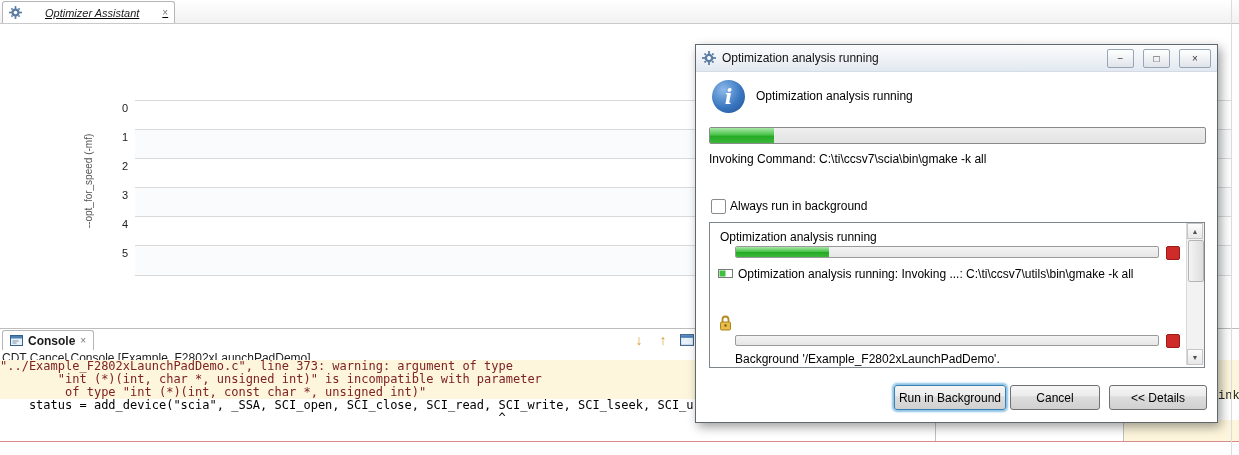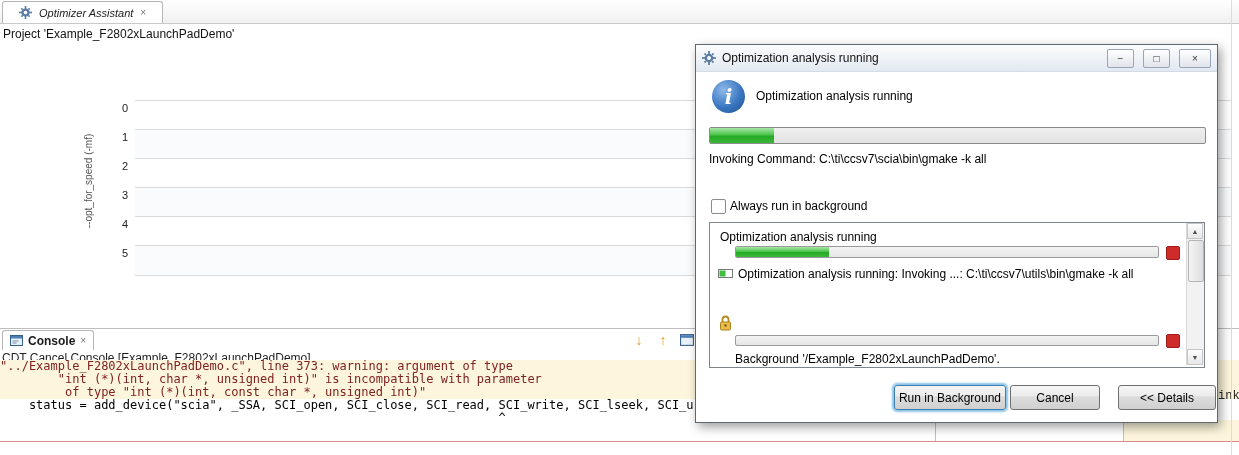--- a/index.html
+++ b/index.html
@@ -3,23 +3,23 @@
 <meta charset="utf-8">
 <style>
   html,body{margin:0;padding:0;background:#fff;}
   #app{position:relative;width:1239px;height:455px;overflow:hidden;
        font-family:"Liberation Sans",sans-serif;background:#fff;color:#000;}
   .abs{position:absolute;}
 
   
   .tabbar{position:absolute;left:0;top:0;right:0;height:23px;
           background:linear-gradient(#ffffff,#f1f1f1);border-bottom:1px solid #c9c9c9;}
-  .tab{position:absolute;left:2px;top:1px;height:21px;display:flex;align-items:center;gap:7px;
-       padding:0 16px;background:#fff;border:1px solid #b6b6b6;border-bottom:none;
-       border-radius:3px 3px 0 0;}
+  .tab{position:absolute;left:2px;top:1px;height:21px;display:flex;align-items:center;gap:23px;
+       padding:0 6px;background:#fff;border:1px solid #b6b6b6;border-bottom:none;
+       border-radius:3px 3px 0 0;text-decoration:underline;}
   .tab-label{font-size:11px;font-style:italic;color:#1a1a1a;}
   .tab-close{font-size:10px;color:#777;line-height:10px;cursor:default;}
 
   .project-label{position:absolute;left:3px;top:27px;font-size:12px;color:#111;}
 
   
   .grid-row{position:absolute;left:135px;right:8px;height:29px;border-top:1px solid #dadada;}
   .grid-row.alt{background:#fafbfc;}
   .grid-row.last{border-bottom:1px solid #dadada;}
   .tick{position:absolute;left:104px;width:24px;text-align:right;font-size:11px;color:#222;}
@@ -117,21 +117,20 @@
             <circle cx="8" cy="8" r="5"></circle>
           </g>
           <circle cx="8" cy="8" r="2.2" fill="#fff"></circle>
         </svg>
       </span>
       <span class="tab-label">Optimizer Assistant</span>
       <span class="tab-close">×</span>
     </div>
   </div>
 
-  <div class="project-label">Project 'Example_F2802xLaunchPadDemo'</div>
 
   <div class="ylabel">--opt_for_speed (-mf)</div>
 
   <div class="grid-row" style="top:100px"></div>
   <div class="grid-row alt" style="top:129px"></div>
   <div class="grid-row" style="top:158px"></div>
   <div class="grid-row alt" style="top:187px"></div>
   <div class="grid-row" style="top:216px"></div>
   <div class="grid-row alt last" style="top:245px"></div>
 
@@ -250,16 +249,16 @@
 
       <div class="scrollbar">
         <span class="sb-btn" style="top:0">▲</span>
         <span class="sb-thumb"></span>
         <span class="sb-btn" style="top:126px">▼</span>
       </div>
     </div>
 
     <div class="dlg-btn focused" style="left:198px;width:110px">Run in Background</div>
     <div class="dlg-btn" style="left:314px;width:88px">Cancel</div>
-    <div class="dlg-btn" style="left:422px;width:96px">&lt;&lt; Details</div>
+    <div class="dlg-btn" style="left:413px;width:96px">&lt;&lt; Details</div>
   </div>
 
 </div>
 
 </body></html>

